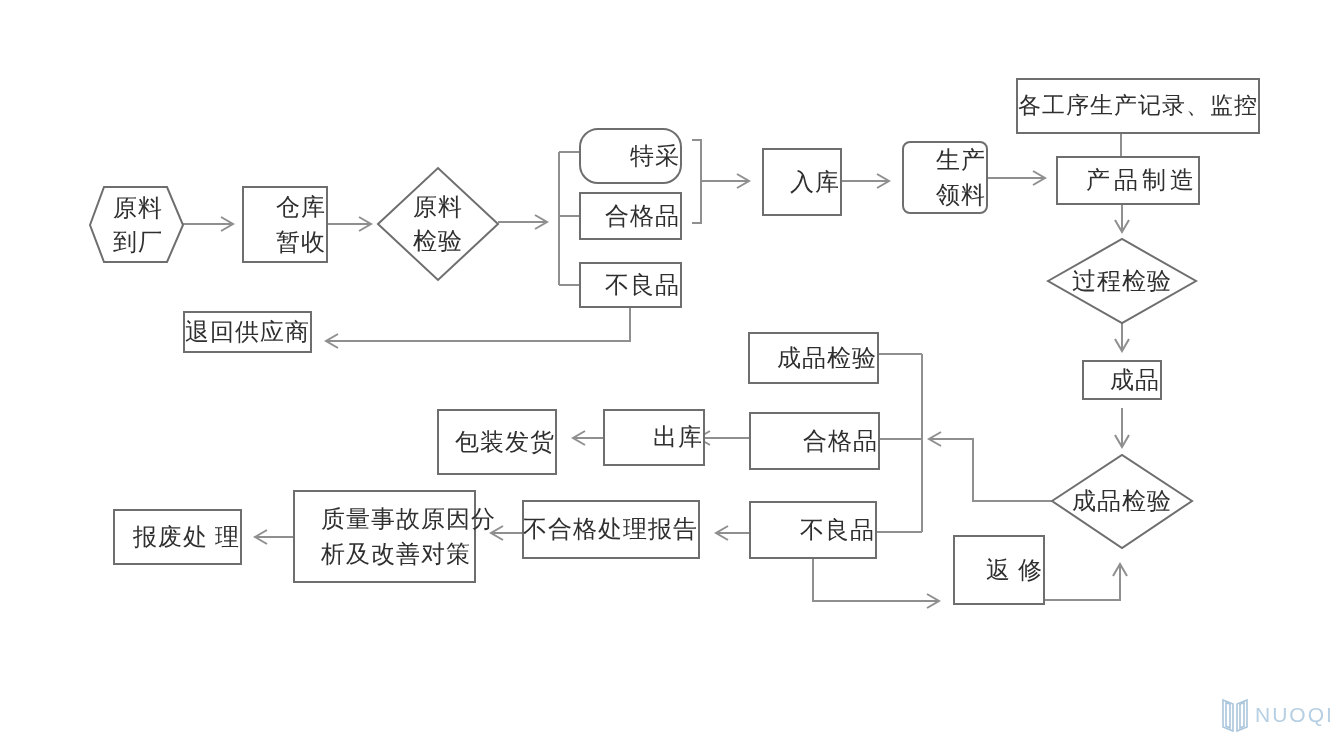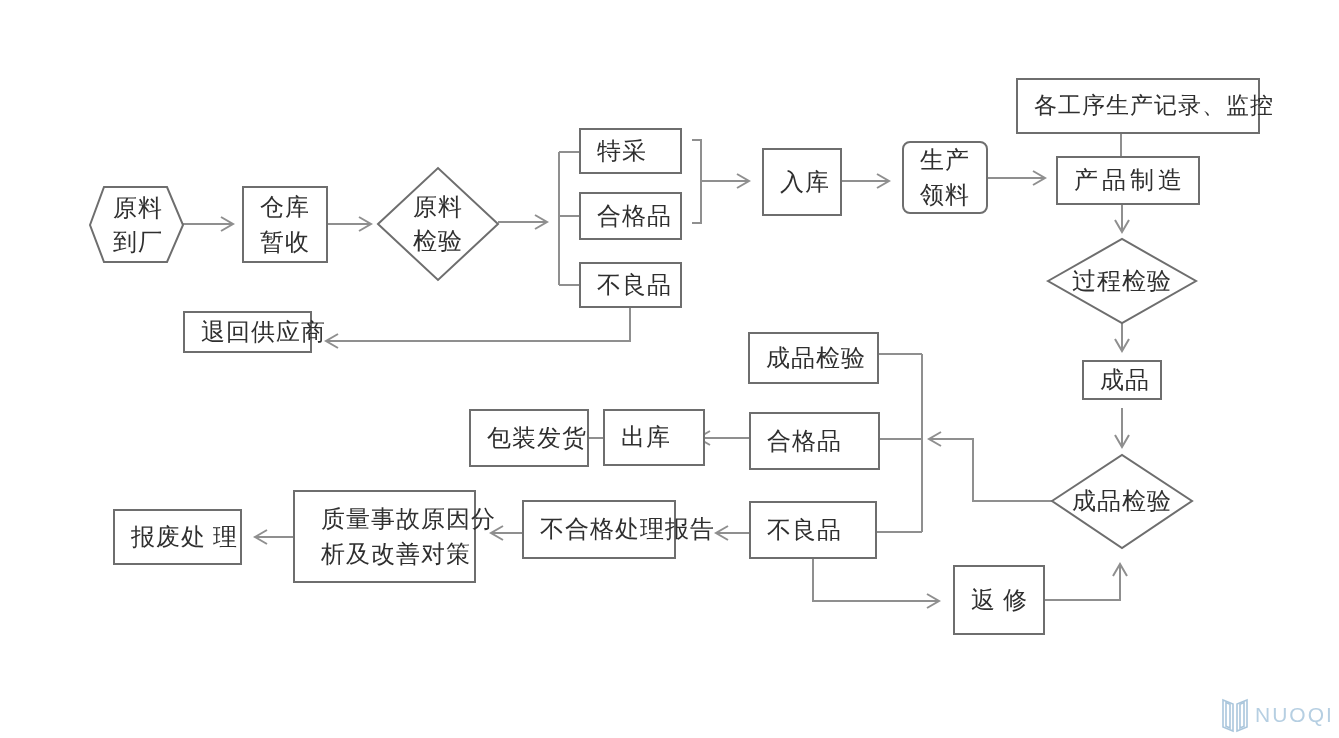--- a/index.html
+++ b/index.html
@@ -1,21 +1,21 @@
 <!DOCTYPE html>
 <html><head>
 <meta charset="utf-8">
 <style>
   html,body{margin:0;padding:0;background:#ffffff;}
   .stage{position:relative;width:1339px;height:738px;background:#ffffff;overflow:hidden;
          font-family:"Liberation Serif","DejaVu Serif",serif;}
   svg.wires{position:absolute;left:0;top:0;z-index:1;}
   .node{position:absolute;z-index:2;box-sizing:border-box;border:2px solid #6e6e6e;background:#ffffff;
-        display:flex;flex-direction:column;align-items:flex-start;justify-content:center;
-        color:#2f2f2f;font-size:24px;line-height:1.42;letter-spacing:1px;text-align:center;white-space:nowrap;padding-left:16px;}
+        display:flex;flex-direction:column;align-items:flex-end;justify-content:center;
+        color:#2f2f2f;font-size:24px;line-height:1.42;letter-spacing:1px;text-align:center;white-space:nowrap;}
   .shape-label{position:absolute;z-index:3;display:flex;flex-direction:column;align-items:center;justify-content:center;
         color:#2f2f2f;font-size:24px;line-height:1.42;letter-spacing:1px;text-align:center;white-space:nowrap;background:transparent;}
   .fs23{font-size:23px;}
   .ls4{letter-spacing:4px;}
   .align-left{align-items:flex-start;text-align:left;padding-left:26px;}
   .logo{position:absolute;left:1220px;top:696px;z-index:2;display:flex;align-items:center;gap:5px;
         font-family:"Liberation Sans","DejaVu Sans",sans-serif;}
   .logo-text{color:#b6cfe2;font-size:21px;letter-spacing:2px;font-weight:400;}
 </style>
 </head>
@@ -82,21 +82,21 @@
   <div class="node" style="left:242px;top:186px;width:86px;height:77px;">
     <span>仓库</span>
     <span>暂收</span>
   </div>
 
   <div class="shape-label" style="left:388px;top:187px;width:100px;height:74px;">
     <span>原料</span>
     <span>检验</span>
   </div>
 
-  <div class="node" style="left:579px;top:128px;width:103px;height:46px;">
+  <div class="node" style="left:579px;top:128px;width:103px;height:56px;border-radius:19px;">
     <span>特采</span>
   </div>
 
   <div class="node" style="left:579px;top:192px;width:103px;height:48px;">
     <span>合格品</span>
   </div>
 
   <div class="node" style="left:579px;top:262px;width:103px;height:46px;">
     <span>不良品</span>
   </div>
@@ -139,42 +139,42 @@
   </div>
 
   <div class="node" style="left:749px;top:412px;width:131px;height:58px;">
     <span>合格品</span>
   </div>
 
   <div class="node" style="left:603px;top:409px;width:102px;height:57px;">
     <span>出库</span>
   </div>
 
-  <div class="node" style="left:437px;top:409px;width:120px;height:58px;margin-left:32px;">
+  <div class="node" style="left:437px;top:409px;width:120px;height:66px;">
     <span>包装发货</span>
   </div>
 
   <div class="node" style="left:749px;top:501px;width:128px;height:58px;">
     <span>不良品</span>
   </div>
 
-  <div class="node" style="left:522px;top:500px;width:154px;height:59px;">
+  <div class="node" style="left:522px;top:500px;width:178px;height:59px;">
     <span>不合格处理报告</span>
   </div>
 
   <div class="node align-left" style="left:293px;top:490px;width:183px;height:93px;">
     <span>质量事故原因分</span>
     <span>析及改善对策</span>
   </div>
 
   <div class="node" style="left:113px;top:509px;width:129px;height:56px;">
     <span>报废处 理</span>
   </div>
 
-  <div class="node" style="left:953px;top:565px;width:92px;height:70px;">
+  <div class="node" style="left:953px;top:535px;width:92px;height:70px;">
     <span>返 修</span>
   </div>
 
   <div class="logo">
     <svg width="30" height="38" viewBox="0 0 30 38">
       <g stroke="#aac6dc" stroke-width="1.6" fill="none">
         <path d="M3,4 L13,8 L13,35 L3,31 Z"></path>
         <path d="M27,4 L17,8 L17,35 L27,31 Z"></path>
         <path d="M6,6.5 L10,8.2 L10,32 L6,30.3 Z"></path>
         <path d="M24,6.5 L20,8.2 L20,32 L24,30.3 Z"></path>

